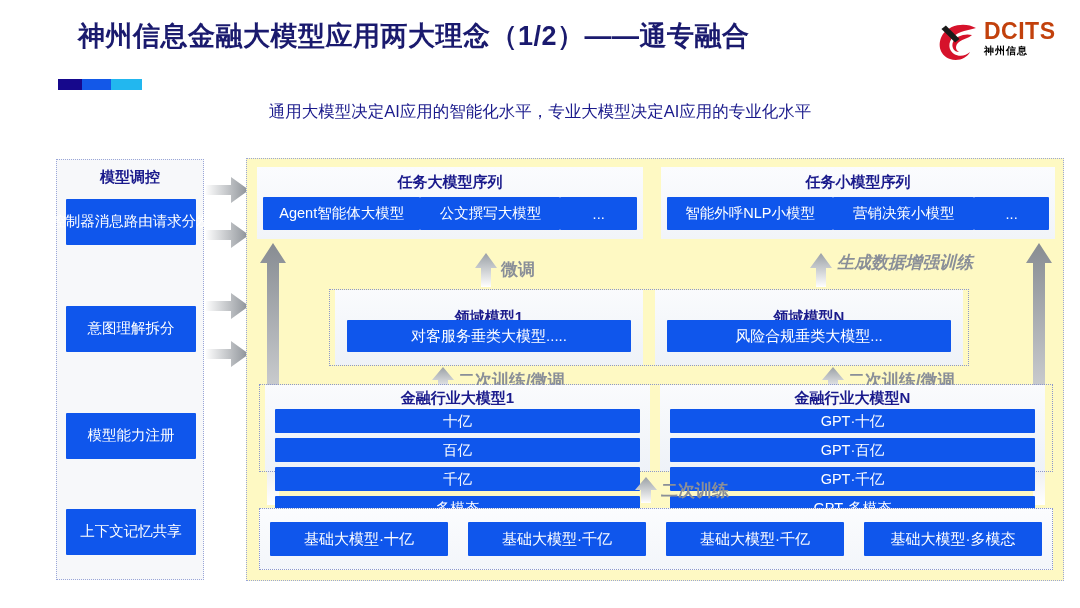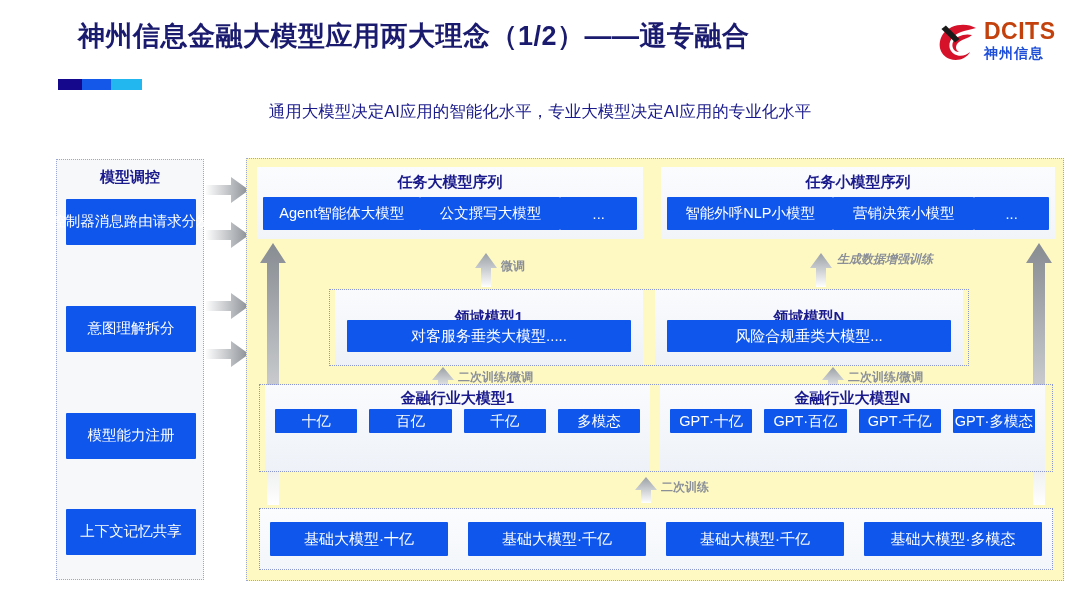--- a/index.html
+++ b/index.html
@@ -31,21 +31,21 @@
     text-align: center;
     font-size: 16.5px; font-weight: normal; color: #1a1a8c;
     letter-spacing: 0px;
   }
 
   
   .logo { position: absolute; right: 16px; top: 18px; width: 128px; height: 52px; }
   .logo-mark { position:absolute; left:0; top:4px; width:46px; height:42px; }
   .logo-text { position:absolute; left:48px; top:2px; }
   .logo-dcits { font-size: 23px; font-weight: bold; color:#c2410c; letter-spacing:0.5px; line-height:1; font-family:"Liberation Sans", sans-serif; }
-  .logo-cn { font-size: 14px; font-weight: bold; color:#1d4ed8; letter-spacing:1px; line-height:1.2; margin-top:2px; }
+  .logo-cn { font-size: 10px; font-weight: bold; color:#000000; letter-spacing:1px; line-height:1.2; margin-top:2px; }
 
   
   .bbox {
     background: #0f56ec; color:#fff;
     display:flex; align-items:center; justify-content:center;
     font-size: 14.5px; white-space: nowrap;
     border-radius: 1px;
   }
 
   
@@ -104,36 +104,36 @@
   .ind-box {
     position:absolute; left: 12px; top: 225px; width: 794px; height: 88px;
     border: 1px dotted #8b97cc;
   }
   .ind-half { position:absolute; top:0; height:100%; background: linear-gradient(180deg,#fafbfd 0%, #eef2f8 100%); }
   .ind-l { left: 5px;  width: 385px; }
   .ind-r { left: 400px; width: 385px; }
   .ind-head { text-align:center; font-size:15px; font-weight:bold; color:#1a1a8c; margin-top:4px; }
   .ind-grid {
     position:absolute; left:10px; right:10px; top:24px;
-    display:grid; grid-template-columns: 1fr 1fr 1fr 1fr; gap: 5px 12px;
+    display:grid; grid-template-columns: 1fr; gap: 5px 12px;
   }
   .ind-cell { height: 24px; font-size: 14.5px; }
 
   
   .base-box {
     position:absolute; left: 12px; top: 349px; width: 794px; height: 62px;
     border: 1px dotted #8b97cc; background: linear-gradient(180deg,#fbfcfe 0%, #f3f6fa 100%);
   }
   .base-row { position:absolute; left: 10px; right: 10px; top: 13px; display:flex; gap: 20px; }
   .base-cell { flex: 1; height: 34px; font-size: 15px; }
 
   
   .uarrow { position:absolute; }
   .alabel {
-    position:absolute; font-size: 12px; font-weight:bold; color:#8a8f98;
+    position:absolute; font-size: 17px; font-weight:bold; color:#8a8f98;
     white-space: nowrap; line-height: 1.15;
   }
   .alabel.ctr { text-align:right;font-style:italic; }
 </style>
 </head>
 <body>
 
 <div id="slide">
 
   <div class="title">神州信息金融大模型应用两大理念（1/2）——通专融合</div>

